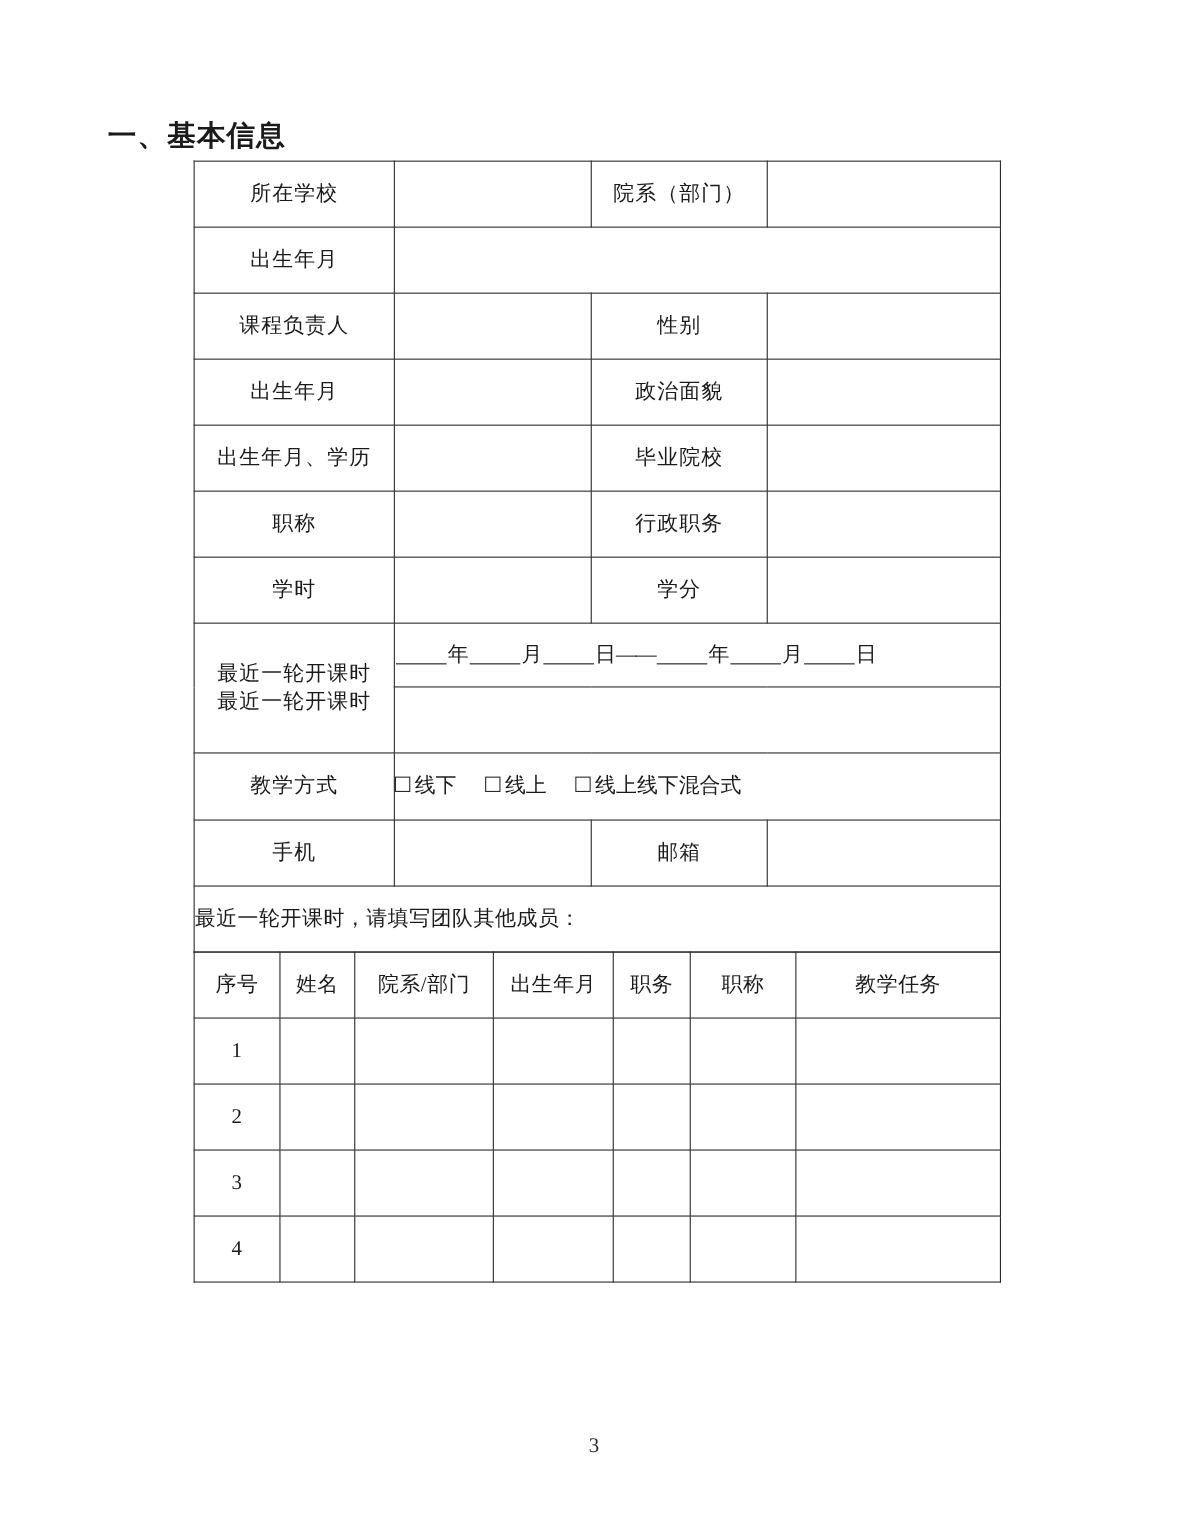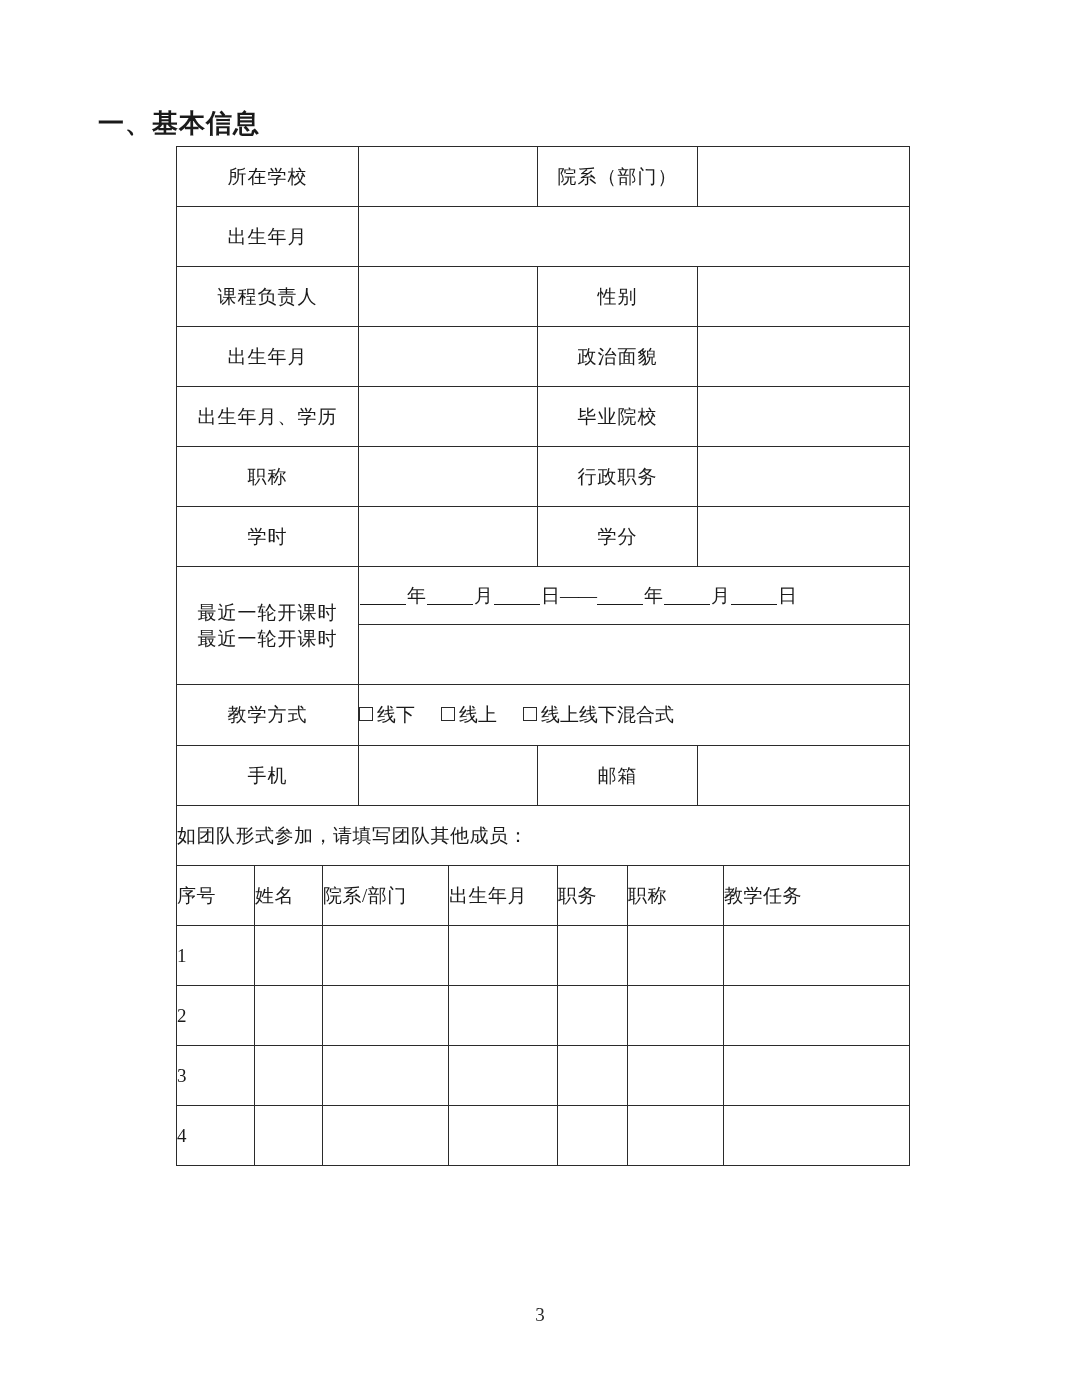--- a/index.html
+++ b/index.html
@@ -126,21 +126,21 @@
   }
 
   
   #team-table {
     left: 176px;
     top: 864px;
     width: 733px;
   }
   #team-table td {
     border: 1.6px solid #2b2b2b;
-    text-align: left;
+    text-align: center;
     font-size: 19px;
     height: 59px;
     letter-spacing: 0.5px;
   }
   #team-table td.num { font-size: 19px; }
 
   
   .page-number {
     position: absolute;
     left: 0;
@@ -240,21 +240,21 @@
       </tr>
 
       <tr class="row-h">
         <td class="label">手机</td>
         <td class="blank"></td>
         <td class="label">邮箱</td>
         <td class="blank"></td>
       </tr>
 
       <tr class="row-h">
-        <td class="team-note" colspan="4">如团队形式参加，请填写团队其他成员：</td>
+        <td class="team-note" colspan="4">最近一轮开课时，请填写团队其他成员：</td>
       </tr>
     </tbody>
   </table>
 
   <table class="form" id="team-table">
     <colgroup>
       <col style="width:78px">
       <col style="width:68px">
       <col style="width:126px">
       <col style="width:109px">

